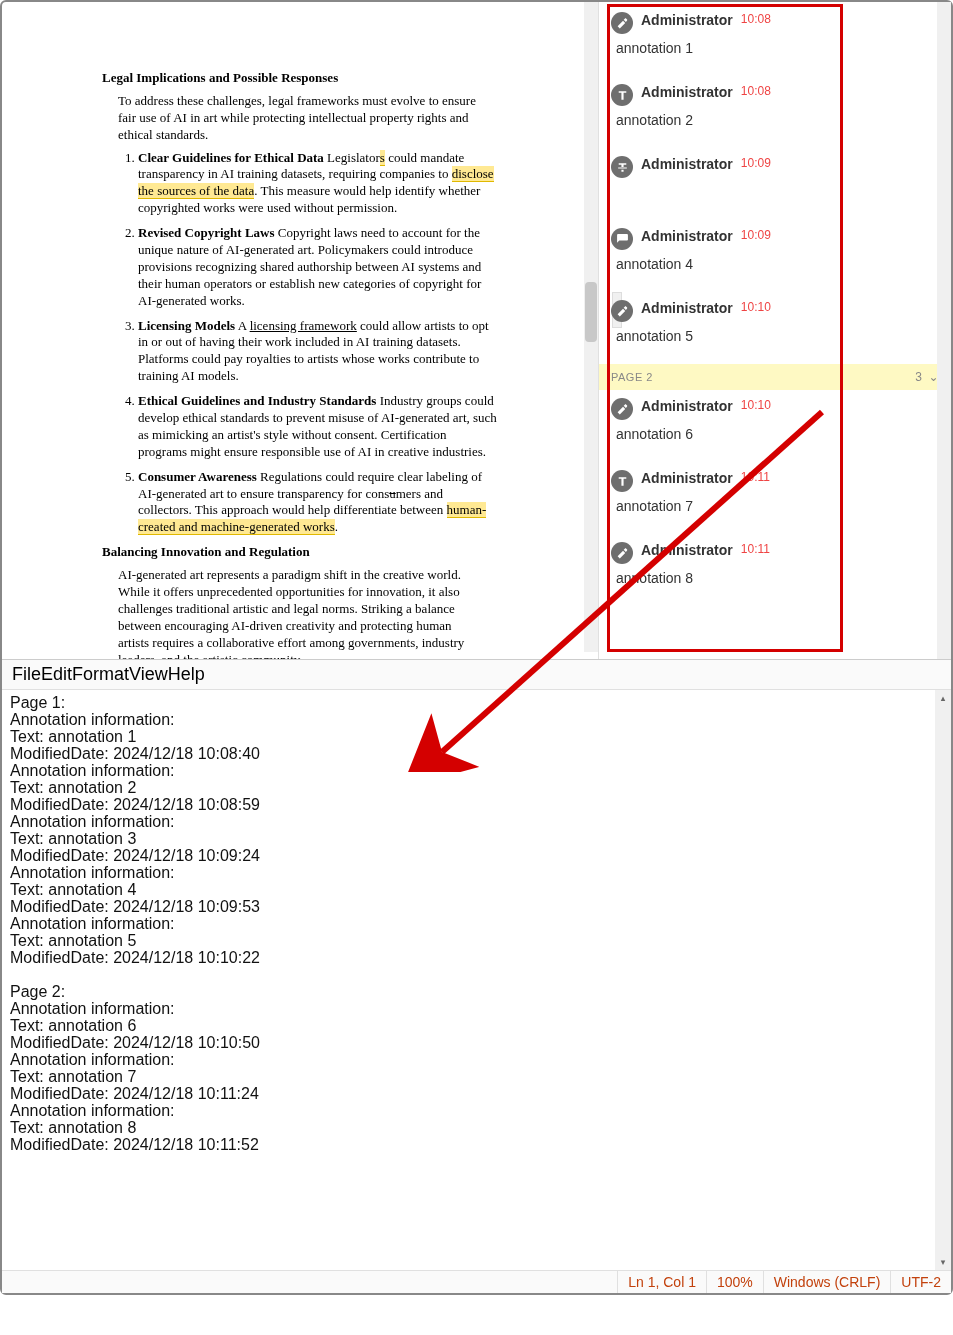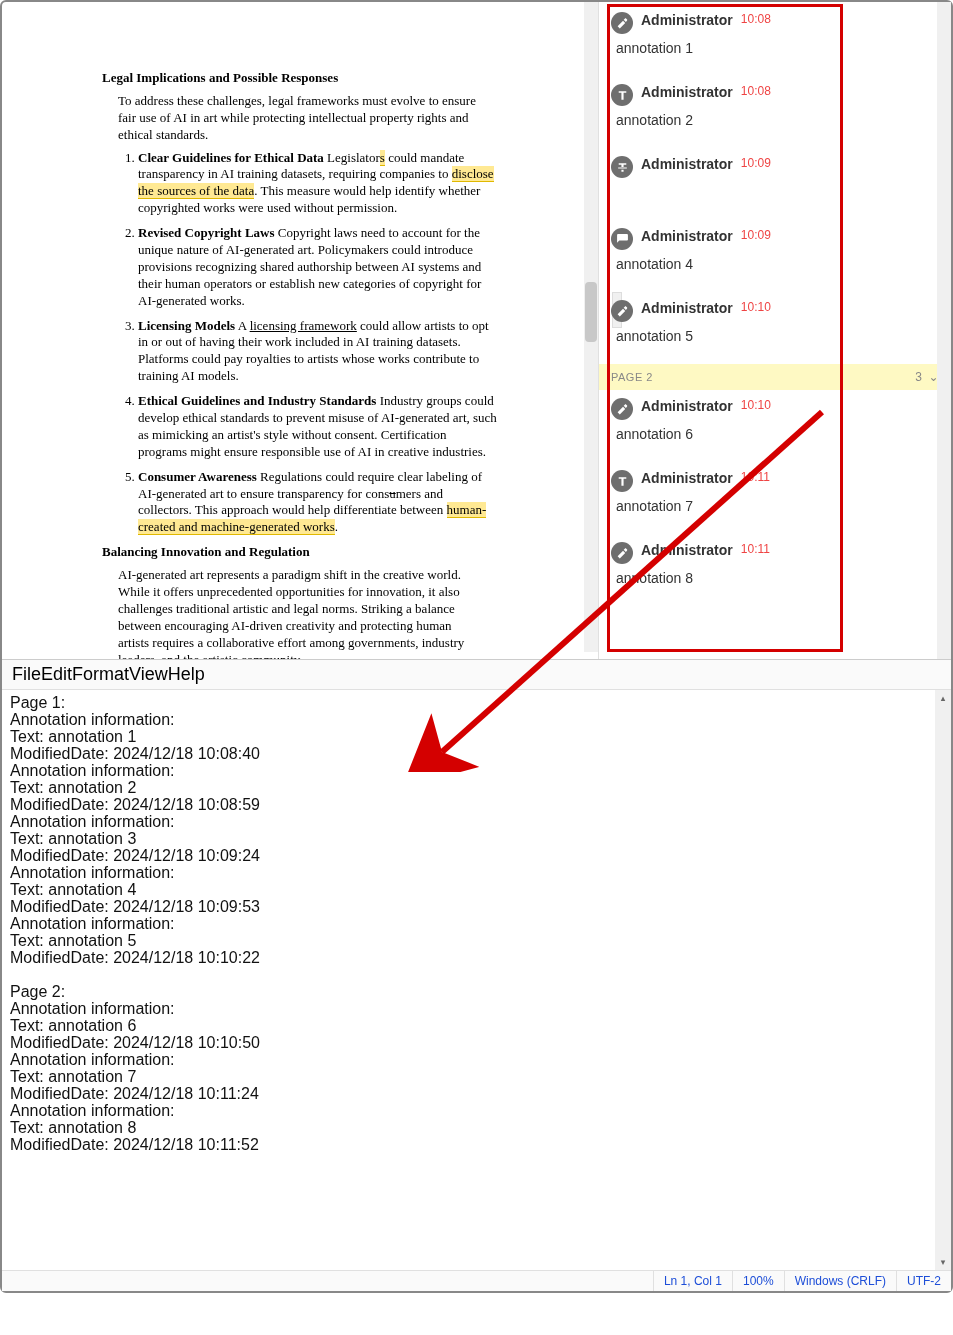--- a/index.html
+++ b/index.html
@@ -194,22 +194,22 @@
     height: 16px;
     display: flex;
     align-items: center;
     justify-content: center;
     font-size: 9px;
     color: #666;
   }
   .notepad-status {
     display: flex;
     border-top: 1px solid #e0e0e0;
-    font-size: 12px;
-    color: #1d4ed8;
+    font-size: 14px;
+    color: #c2410c;
     background: #fafafa;
   }
   .notepad-status > div {
     padding: 3px 10px;
     border-left: 1px solid #e0e0e0;
   }
   .status-spacer { flex: 1; border-left: none !important; }
 </style>
 </head>
 <body>

